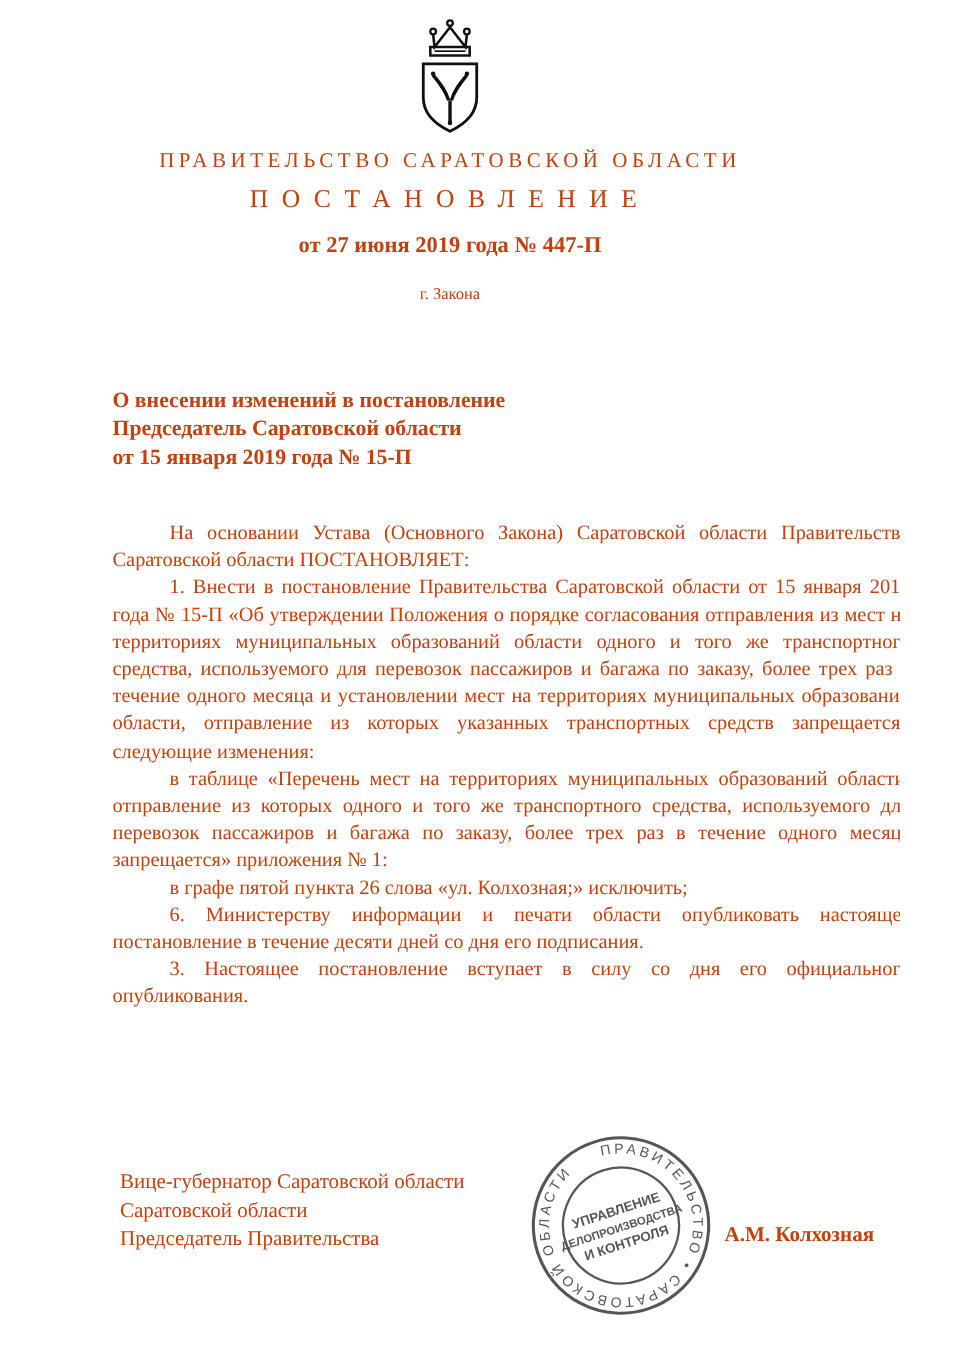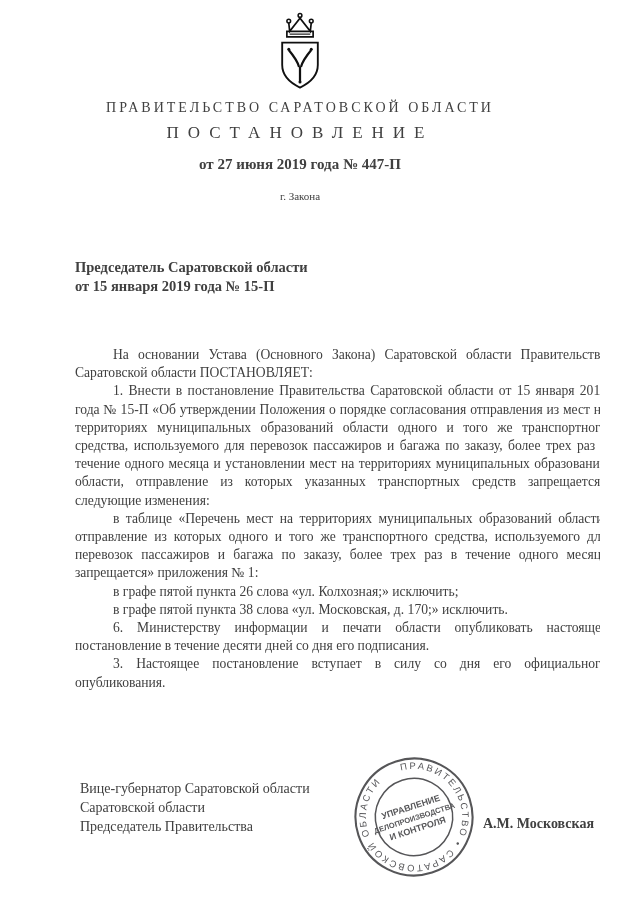--- a/index.html
+++ b/index.html
@@ -1,21 +1,21 @@
 <!DOCTYPE html>
 <html><head>
 <meta charset="utf-8">
 <style>
   html,body{margin:0;padding:0;background:#ffffff;}
   .page{
     position:relative;
     width:600px;height:905px;
     background:#ffffff;
     font-family:"Liberation Serif","DejaVu Serif",serif;
-    color:#404040;
+    color:#c2410c;
     overflow:hidden;
   }
   .abs{position:absolute;}
   .centered{left:0;width:100%;text-align:center;}
   .emblem{top:8px;left:50%;transform:translateX(-50%);}
   .org-name{top:100px;font-size:14px;letter-spacing:3px;font-weight:400;}
   .doc-type{top:123px;font-size:17px;font-weight:400;letter-spacing:9px;}
   .date-line{top:156px;font-size:15px;font-weight:700;}
   .city{top:190px;font-size:11px;}
   .title-block{top:258px;left:75px;font-size:14.5px;font-weight:700;line-height:19px;}
@@ -54,40 +54,40 @@
       <circle cx="32" cy="78" r="1.6" fill="#101010" stroke="none"></circle>
     </svg>
   </div>
 
   <div class="abs centered org-name">ПРАВИТЕЛЬСТВО  САРАТОВСКОЙ  ОБЛАСТИ</div>
   <div class="abs centered doc-type">ПОСТАНОВЛЕНИЕ</div>
   <div class="abs centered date-line">от 27 июня 2019 года № 447-П</div>
   <div class="abs centered city">г. Закона</div>
 
   <div class="abs title-block">
+    <div>О внесении изменений в постановление</div>
     <div>Председатель Саратовской области</div>
     <div>от 15 января 2019 года № 15-П</div>
   </div>
 
   <div class="abs body-block">
     <p>На основании Устава (Основного Закона) Саратовской области Правительство Саратовской области ПОСТАНОВЛЯЕТ:</p>
     <p>1. Внести в постановление Правительства Саратовской области от 15 января 2019 года № 15-П «Об утверждении Положения о порядке согласования отправления из мест на территориях муниципальных образований области одного и того же транспортного средства, используемого для перевозок пассажиров и багажа по заказу, более трех раз в течение одного месяца и установлении мест на территориях муниципальных образований области, отправление из которых указанных транспортных средств запрещается» следующие изменения:</p>
     <p>в таблице «Перечень мест на территориях муниципальных образований области, отправление из которых одного и того же транспортного средства, используемого для перевозок пассажиров и багажа по заказу, более трех раз в течение одного месяца запрещается» приложения № 1:</p>
     <p>в графе пятой пункта 26 слова «ул. Колхозная;» исключить;</p>
-    <p>в графе пятой пункта 38 слова «ул. Московская, д. 170;» исключить.</p>
     <p>6. Министерству информации и печати области опубликовать настоящее постановление в течение десяти дней со дня его подписания.</p>
     <p>3. Настоящее постановление вступает в силу со дня его официального опубликования.</p>
   </div>
 
   <div class="abs signature-block">
     <div>Вице-губернатор Саратовской области</div>
     <div>Саратовской области</div>
     <div>Председатель Правительства</div>
   </div>
-  <div class="abs signer-name">А.М. Московская</div>
+  <div class="abs signer-name">А.М. Колхозная</div>
 
   <div class="abs stamp">
     <svg width="132" height="134" viewBox="0 0 140 140" fill="none">
       <defs>
         <path id="ringPath" d="M70,19 a51,51 0 1,1 -0.01,0 z"></path>
       </defs>
       <circle cx="70" cy="70" r="62" stroke="#3f3f42" stroke-width="2.2"></circle>
       <circle cx="70" cy="70" r="41" stroke="#3f3f42" stroke-width="1.6"></circle>
       <text font-family="Liberation Sans, sans-serif" font-size="10" letter-spacing="2.2" fill="#3f3f42">
         <textPath href="#ringPath" startOffset="2">ПРАВИТЕЛЬСТВО  •  САРАТОВСКОЙ  ОБЛАСТИ</textPath>

